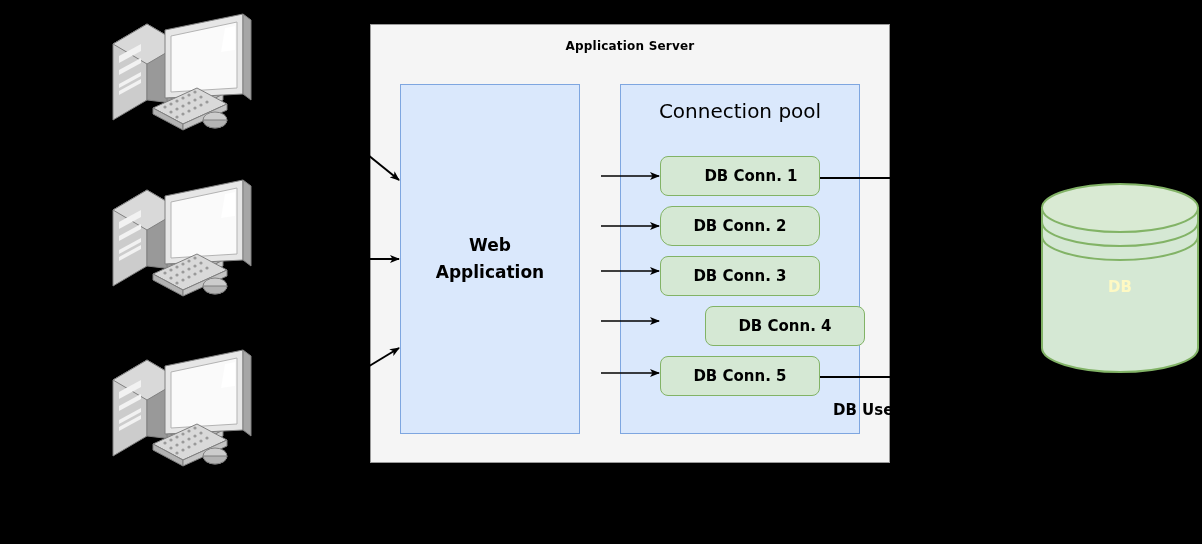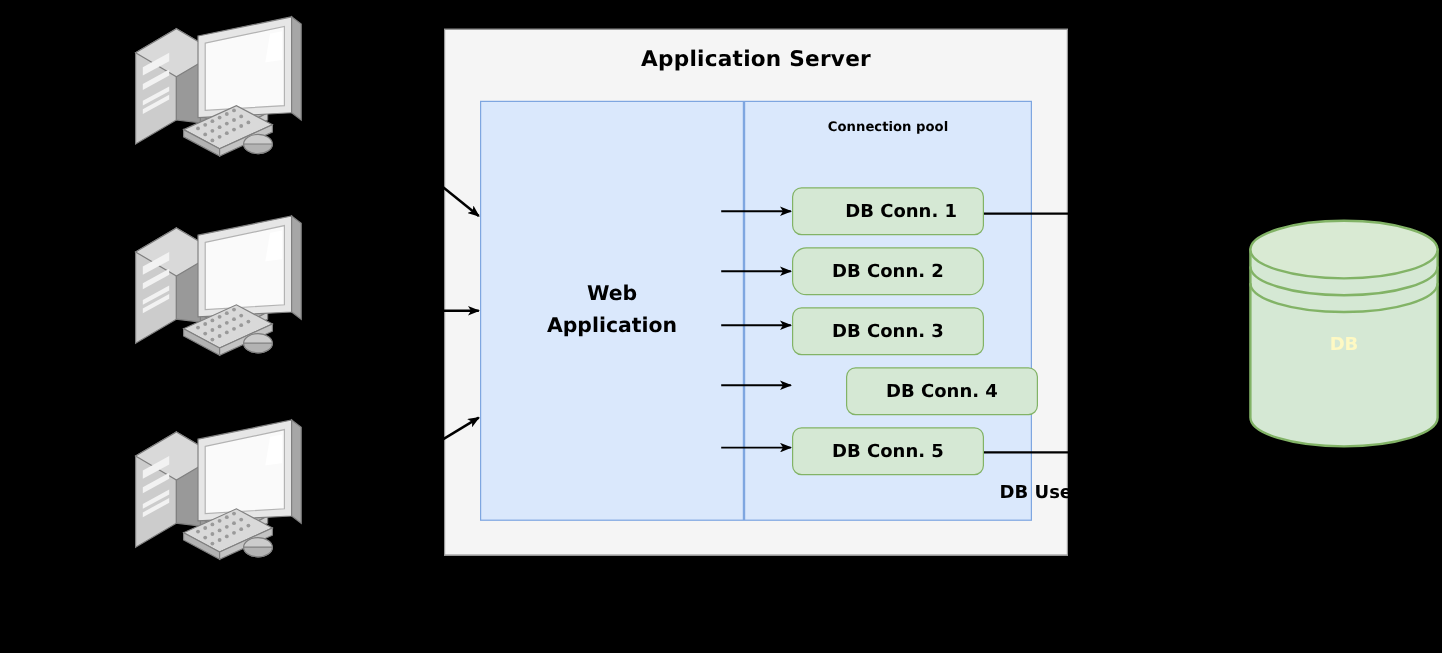--- a/index.html
+++ b/index.html
@@ -34,32 +34,32 @@
     background: #f5f5f5;
     border: 1px solid #9a9a9a;
     box-sizing: border-box;
   }
   #app-server-title {
     position: absolute;
     left: 0;
     top: 14px;
     width: 100%;
     text-align: center;
-    font-size: 18px;
+    font-size: 12px;
     font-weight: bold;
     color: #000000;
     letter-spacing: 0.2px;
   }
 
   
   #web-app {
     position: absolute;
     left: 400px;
     top: 84px;
-    width: 220px;
+    width: 180px;
     height: 350px;
     background: #dae8fc;
     border: 1px solid #7ea6e0;
     box-sizing: border-box;
     display: flex;
     align-items: center;
     justify-content: center;
   }
   #web-app-label {
     font-size: 17px;
@@ -80,22 +80,22 @@
     background: #dae8fc;
     border: 1px solid #7ea6e0;
     box-sizing: border-box;
   }
   #conn-pool-title {
     position: absolute;
     left: 0;
     top: 14px;
     width: 100%;
     text-align: center;
-    font-size: 11px;
-    font-weight: bold;
+    font-size: 20px;
+    font-weight: normal;
     color: #000000;
   }
 
   
   .db-conn {
     position: absolute;
     left: 660px;
     width: 160px;
     height: 40px;
     background: #d5e8d4;

